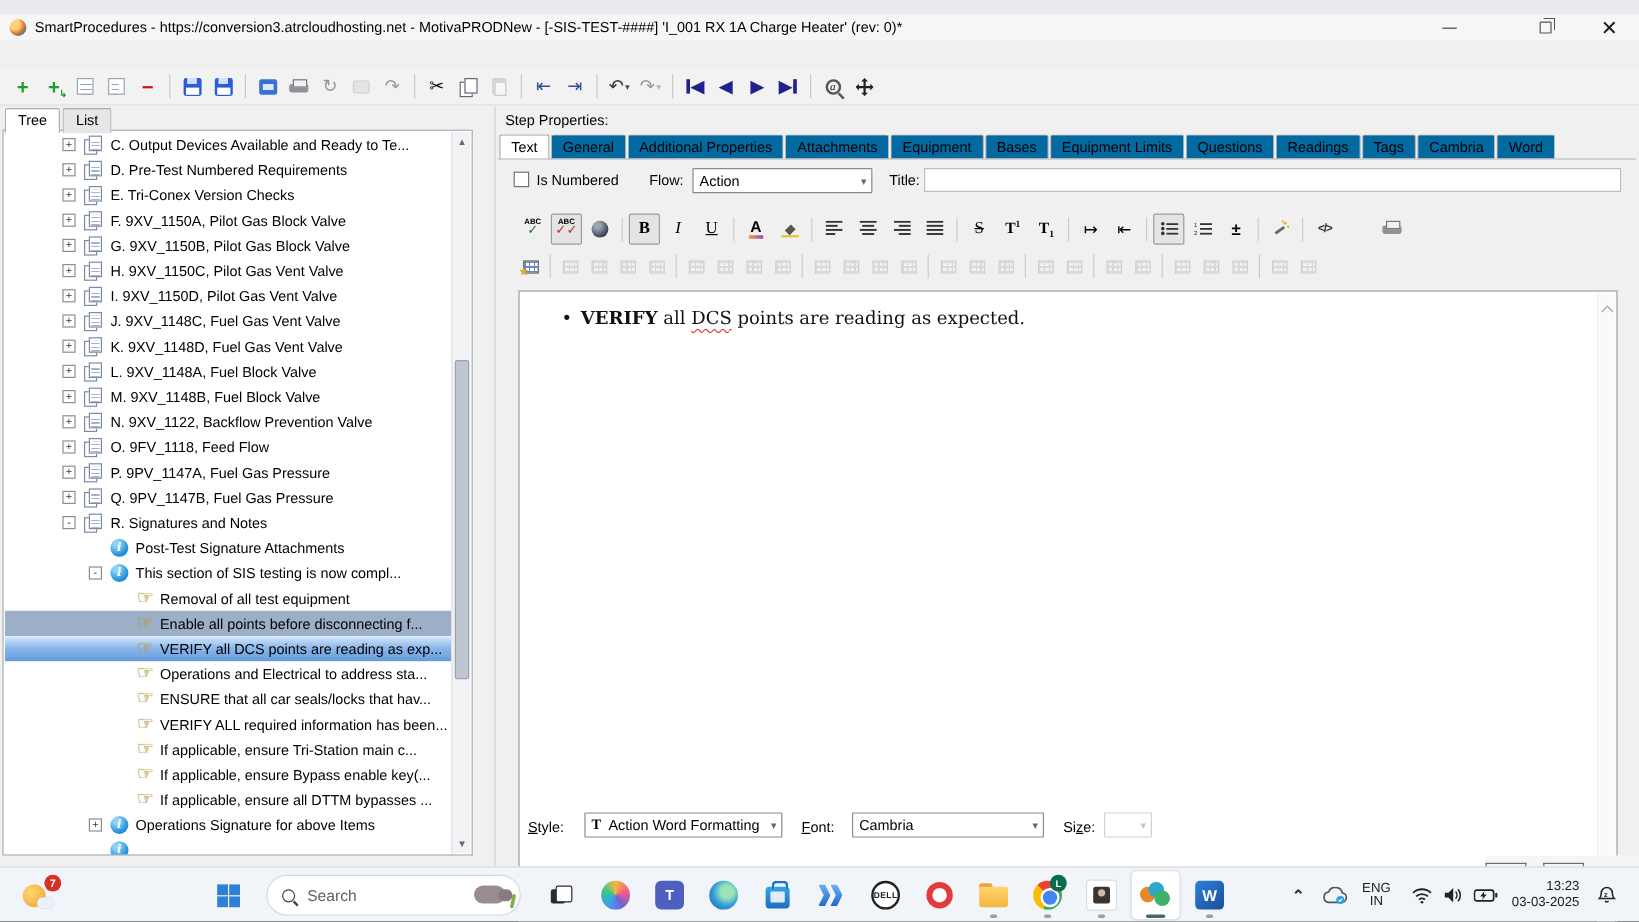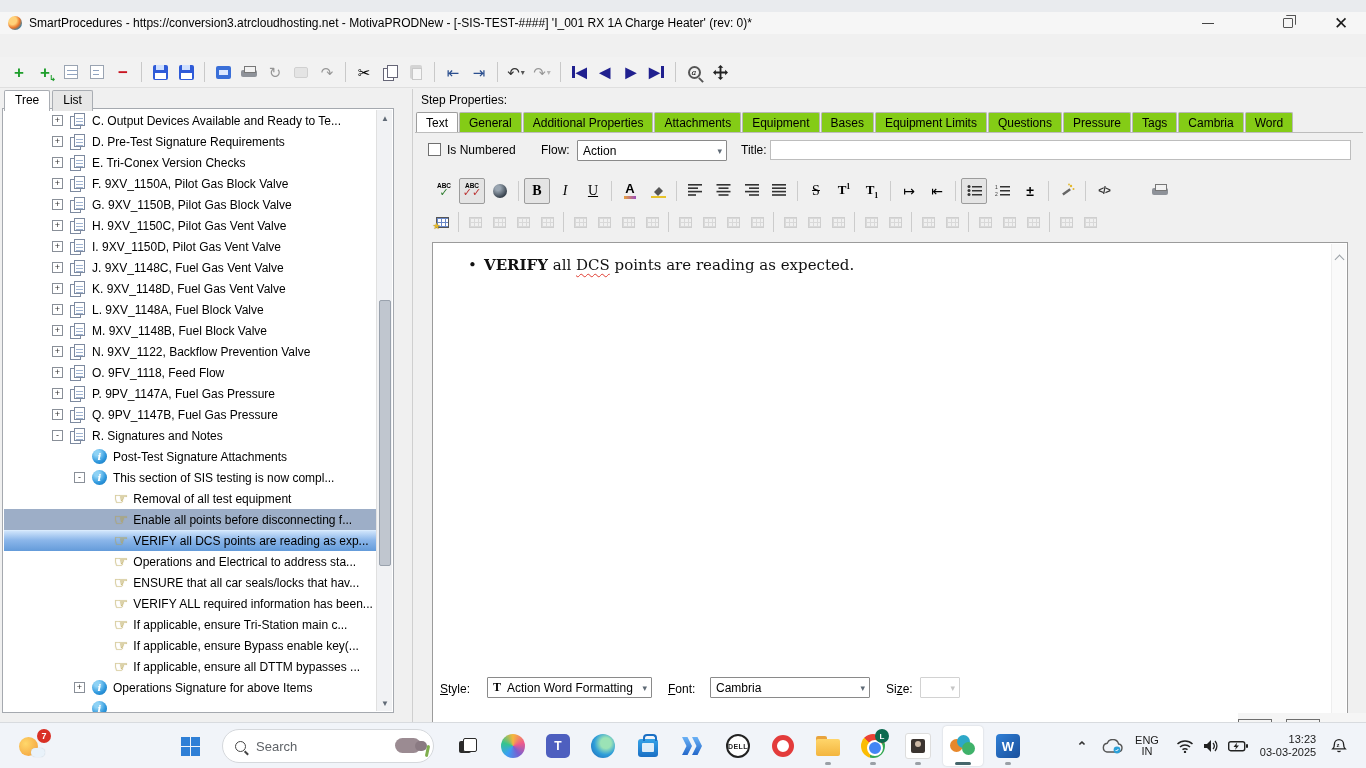--- a/index.html
+++ b/index.html
@@ -71,21 +71,21 @@
   .handic{color:#c9b35c;font-size:16px;line-height:1;margin-right:5px;flex:none;text-shadow:0 0 1px #8f7d2e;}
   .sel-active{background:linear-gradient(180deg,#cfe4fb 0%,#8cb7ea 45%,#649bda 100%);border-top:1px solid #d9ebfd;}
   .sel-inactive{background:#9daec7;}
   .tree-scroll{position:absolute;top:1px;right:1px;width:16px;bottom:1px;background:#f1f2f4;border-left:1px solid #e0e0e0;}
   .sarrow{position:absolute;left:0;width:16px;height:16px;display:flex;align-items:center;justify-content:center;font-size:8px;color:#606a76;}
   .sthumb{position:absolute;left:2px;width:12px;background:#c0c6cf;border:1px solid #9aa2ad;border-radius:2px;}
   .vsplit{position:absolute;left:412px;top:77px;width:1px;height:640px;background:#cfcfcf;}
   
   .props-header{position:absolute;left:421px;top:81px;font-size:12px;}
   .props-tabs{position:absolute;left:416px;top:100px;height:21px;display:flex;font-size:12px;}
-  .props-tab{padding:3px 9px 0;border:1px solid #b8b8b8;border-bottom:none;background:#84cc16;margin-right:1px;border-radius:2px 2px 0 0;height:20px;}
+  .props-tab{padding:3px 9px 0;border:1px solid #b8b8b8;border-bottom:none;background:#0369a1;margin-right:1px;border-radius:2px 2px 0 0;height:20px;}
   .props-tab.active{background:#fff;height:21px;margin-top:0;border-color:#9d9d9d;}
   .tabline{position:absolute;left:415px;top:120px;right:3px;height:1px;background:#bdbdbd;}
   .ckbox{position:absolute;left:428px;top:131px;width:13px;height:13px;border:1px solid #707070;background:#fff;}
   .lbl{position:absolute;font-size:12px;}
   .combo{position:absolute;background:#fff;border:1px solid #8a8a8a;height:21px;display:flex;align-items:center;padding:0 16px 0 5px;font-size:12px;border-radius:1px;}
   .combo .chev{position:absolute;right:4px;color:#5f6a75;font-size:9px;top:5px;}
   .textinput{position:absolute;background:#fff;border:1px solid #bdbdbd;height:20px;}
   
   .fmtrow1{position:absolute;left:430px;top:162px;height:33px;display:flex;align-items:center;}
   .fmtrow2{position:absolute;left:430px;top:196px;height:28px;display:flex;align-items:center;}
@@ -310,21 +310,21 @@
               <span class="pg pg2"></span>
             </span>
             <span class="tree-label">C. Output Devices Available and Ready to Te...</span>
           </div>
           <div class="tree-row" style="padding-left: 48px;">
             <span class="exp">+</span>
             <span class="pgic">
               <span class="pg pg1"></span>
               <span class="pg pg2"></span>
             </span>
-            <span class="tree-label">D. Pre-Test Signature Requirements</span>
+            <span class="tree-label">D. Pre-Test Numbered Requirements</span>
           </div>
           <div class="tree-row" style="padding-left: 48px;">
             <span class="exp">+</span>
             <span class="pgic">
               <span class="pg pg1"></span>
               <span class="pg pg2"></span>
             </span>
             <span class="tree-label">E. Tri-Conex Version Checks</span>
           </div>
           <div class="tree-row" style="padding-left: 48px;">
@@ -508,21 +508,21 @@
     <div class="props-header">Step Properties:</div>
     <div class="props-tabs" id="props-tabs">
         <div class="props-tab active">Text</div>
         <div class="props-tab">General</div>
         <div class="props-tab">Additional Properties</div>
         <div class="props-tab">Attachments</div>
         <div class="props-tab">Equipment</div>
         <div class="props-tab">Bases</div>
         <div class="props-tab">Equipment Limits</div>
         <div class="props-tab">Questions</div>
-        <div class="props-tab">Pressure</div>
+        <div class="props-tab">Readings</div>
         <div class="props-tab">Tags</div>
         <div class="props-tab">Cambria</div>
         <div class="props-tab">Word</div>
       </div>
     <div class="tabline"></div>
 
     <div class="ckbox"></div>
     <span class="lbl" style="left:447px;top:131px;">Is Numbered</span>
     <span class="lbl" style="left:541px;top:131px;">Flow:</span>
     <div class="combo" style="left:577px;top:128px;width:150px;">

